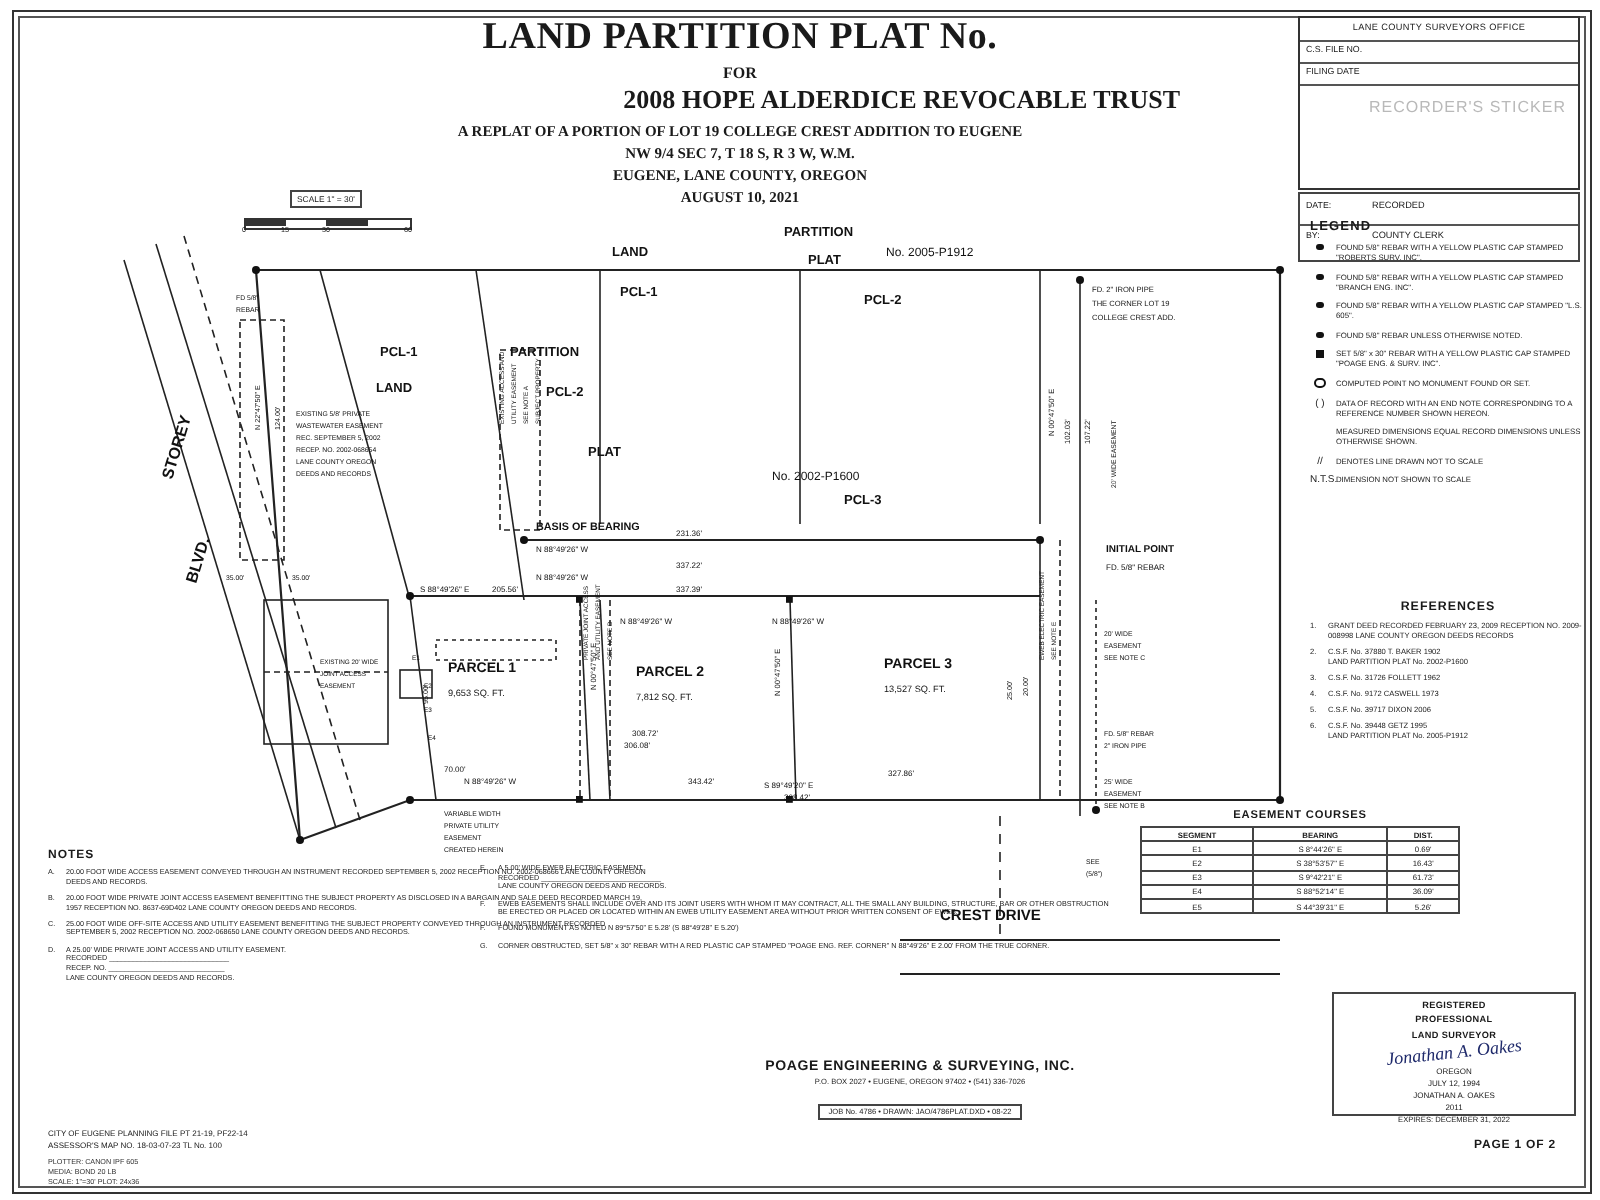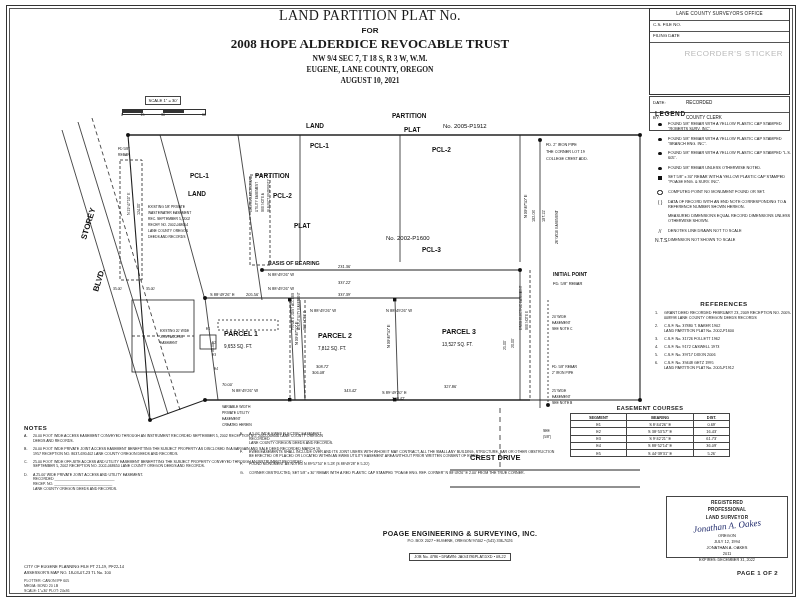--- a/index.html
+++ b/index.html
@@ -17,23 +17,23 @@
   
   .watermark{
     position:absolute;left:-14px;top:10px;width:90px;
     transform:rotate(-90deg);transform-origin:left top;
     font-size:13px;color:#e6b9b9;letter-spacing:1px;
     font-family:"Liberation Serif", serif;
   }
 
   
   .title-wrap{position:absolute;left:150px;top:8px;width:440px;text-align:center;}
-  .t1{font-family:"Liberation Serif", serif;font-size:14px;font-weight:normal;letter-spacing:.3px;}
-  .t2{font-family:Liberation Sans, sans-serif;font-size:8px;font-weight:bold;margin-top:2px;}
-  .t3{font-family:"Liberation Serif", serif;font-size:13px;font-weight:bold;margin-top:1px;}
+  .t1{font-family:"Liberation Serif", serif;font-size:19px;font-weight:bold;letter-spacing:.3px;}
+  .t2{font-family:Liberation Serif, serif;font-size:8px;font-weight:bold;margin-top:2px;}
+  .t3{font-family:"Liberation Serif", serif;font-size:13px;font-weight:bold;margin-top:1px;text-align:right;}
   .t4{font-family:"Liberation Serif", serif;font-size:7.5px;font-weight:bold;margin-top:3px;}
   .t5{font-family:"Liberation Serif", serif;font-size:7.5px;font-weight:bold;margin-top:2px;}
   .t6{font-family:"Liberation Serif", serif;font-size:7.5px;font-weight:bold;margin-top:2px;}
   .t7{font-family:"Liberation Serif", serif;font-size:7.5px;font-weight:bold;margin-top:2px;}
 
   
   .rec-box{position:absolute;right:10px;top:8px;width:139px;height:85px;border:0.8px solid #333;}
   .rec-title{font-size:4.6px;text-align:center;padding-top:2px;letter-spacing:.2px;}
   .rec-line{position:absolute;left:0;width:100%;border-top:0.6px solid #555;}
   .rec-lbl{position:absolute;font-size:4.4px;left:3px;}
@@ -109,20 +109,21 @@
 
   <div class="frame"></div>
   <div class="inner-frame"></div>
 
   <div class="watermark">©2025</div>
 
   <div class="title-wrap">
     <div class="t1">LAND PARTITION PLAT No.</div>
     <div class="t2">FOR</div>
     <div class="t3">2008 HOPE ALDERDICE REVOCABLE TRUST</div>
+    <div class="t4">A REPLAT OF A PORTION OF LOT 19 COLLEGE CREST ADDITION TO EUGENE</div>
     <div class="t5">NW 9/4 SEC 7, T 18 S, R 3 W, W.M.</div>
     <div class="t6">EUGENE, LANE COUNTY, OREGON</div>
     <div class="t7">AUGUST 10, 2021</div>
   </div>
 
   <div class="rec-box">
     <div class="rec-title">LANE COUNTY SURVEYORS OFFICE</div>
     <div class="rec-line" style="top:11px;"></div>
     <div class="rec-lbl" style="top:13px;">C.S. FILE NO.</div>
     <div class="rec-line" style="top:22px;"></div>

